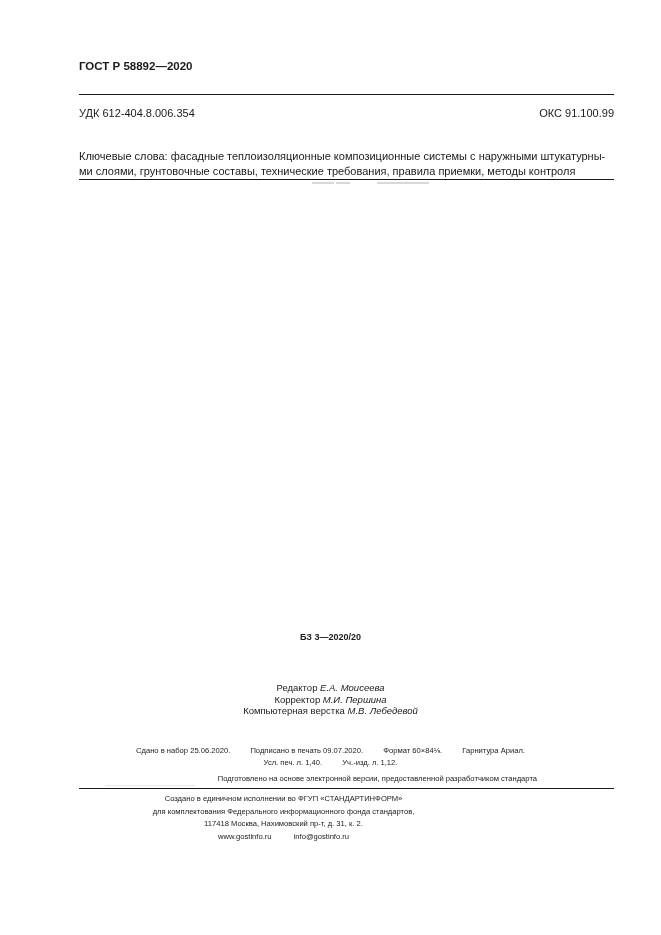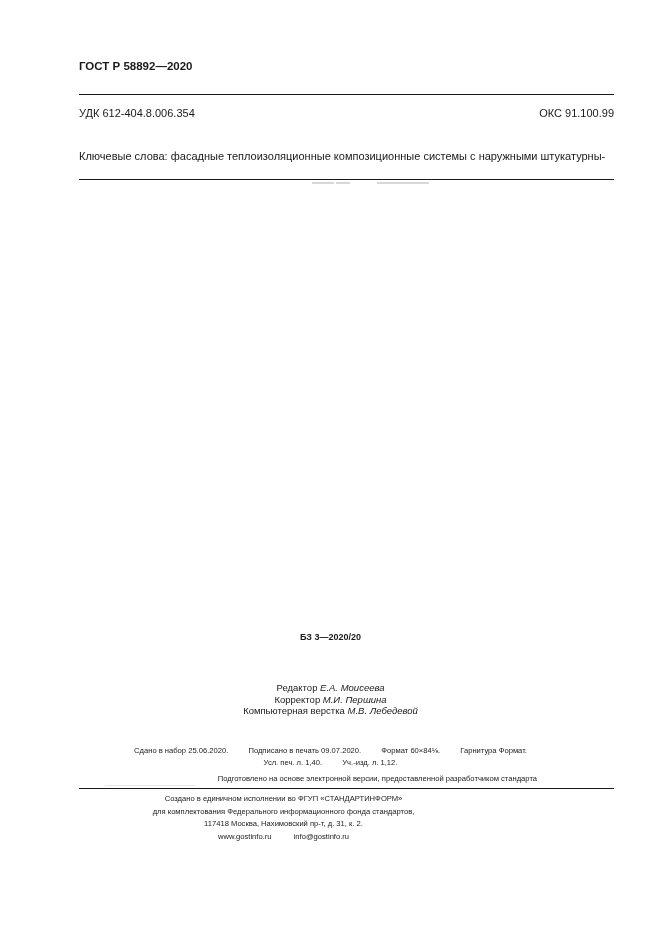--- a/index.html
+++ b/index.html
@@ -89,20 +89,21 @@
 
 <div class="abs doc-code">ГОСТ Р 58892—2020</div>
 
 <div class="rule rule-1"></div>
 
 <div class="abs udk">УДК  612-404.8.006.354</div>
 <div class="abs oks">ОКС  91.100.99</div>
 
 <div class="abs keywords">
   <div>Ключевые слова: фасадные теплоизоляционные композиционные системы с наружными штукатурны-</div>
+  <div>ми слоями, грунтовочные составы, технические требования, правила приемки, методы контроля</div>
 </div>
 
 <div class="rule rule-2"></div>
 <div class="faint-mark" style="left:312px;top:182px;width:22px;"></div>
 <div class="faint-mark" style="left:336px;top:182px;width:14px;"></div>
 <div class="faint-mark" style="left:377px;top:182px;width:52px;"></div>
 
 <div class="abs bz">БЗ 3—2020/20</div>
 
 <div class="abs credits">
@@ -118,21 +119,21 @@
     <span>Компьютерная верстка</span>
     <span class="name">М.В. Лебедевой</span>
   </div>
 </div>
 
 <div class="abs print-info">
   <div>
     <span>Сдано в набор 25.06.2020.</span>
     <span>Подписано в печать 09.07.2020.</span>
     <span>Формат 60×84⅛.</span>
-    <span>Гарнитура Формат.</span>
+    <span>Гарнитура Ариал.</span>
   </div>
   <div>
     <span>Усл. печ. л. 1,40.</span>
     <span>Уч.-изд. л. 1,12.</span>
   </div>
 </div>
 
 <div class="abs prepared">Подготовлено на основе электронной версии, предоставленной разработчиком стандарта</div>
 
 <div class="rule rule-3"></div>

